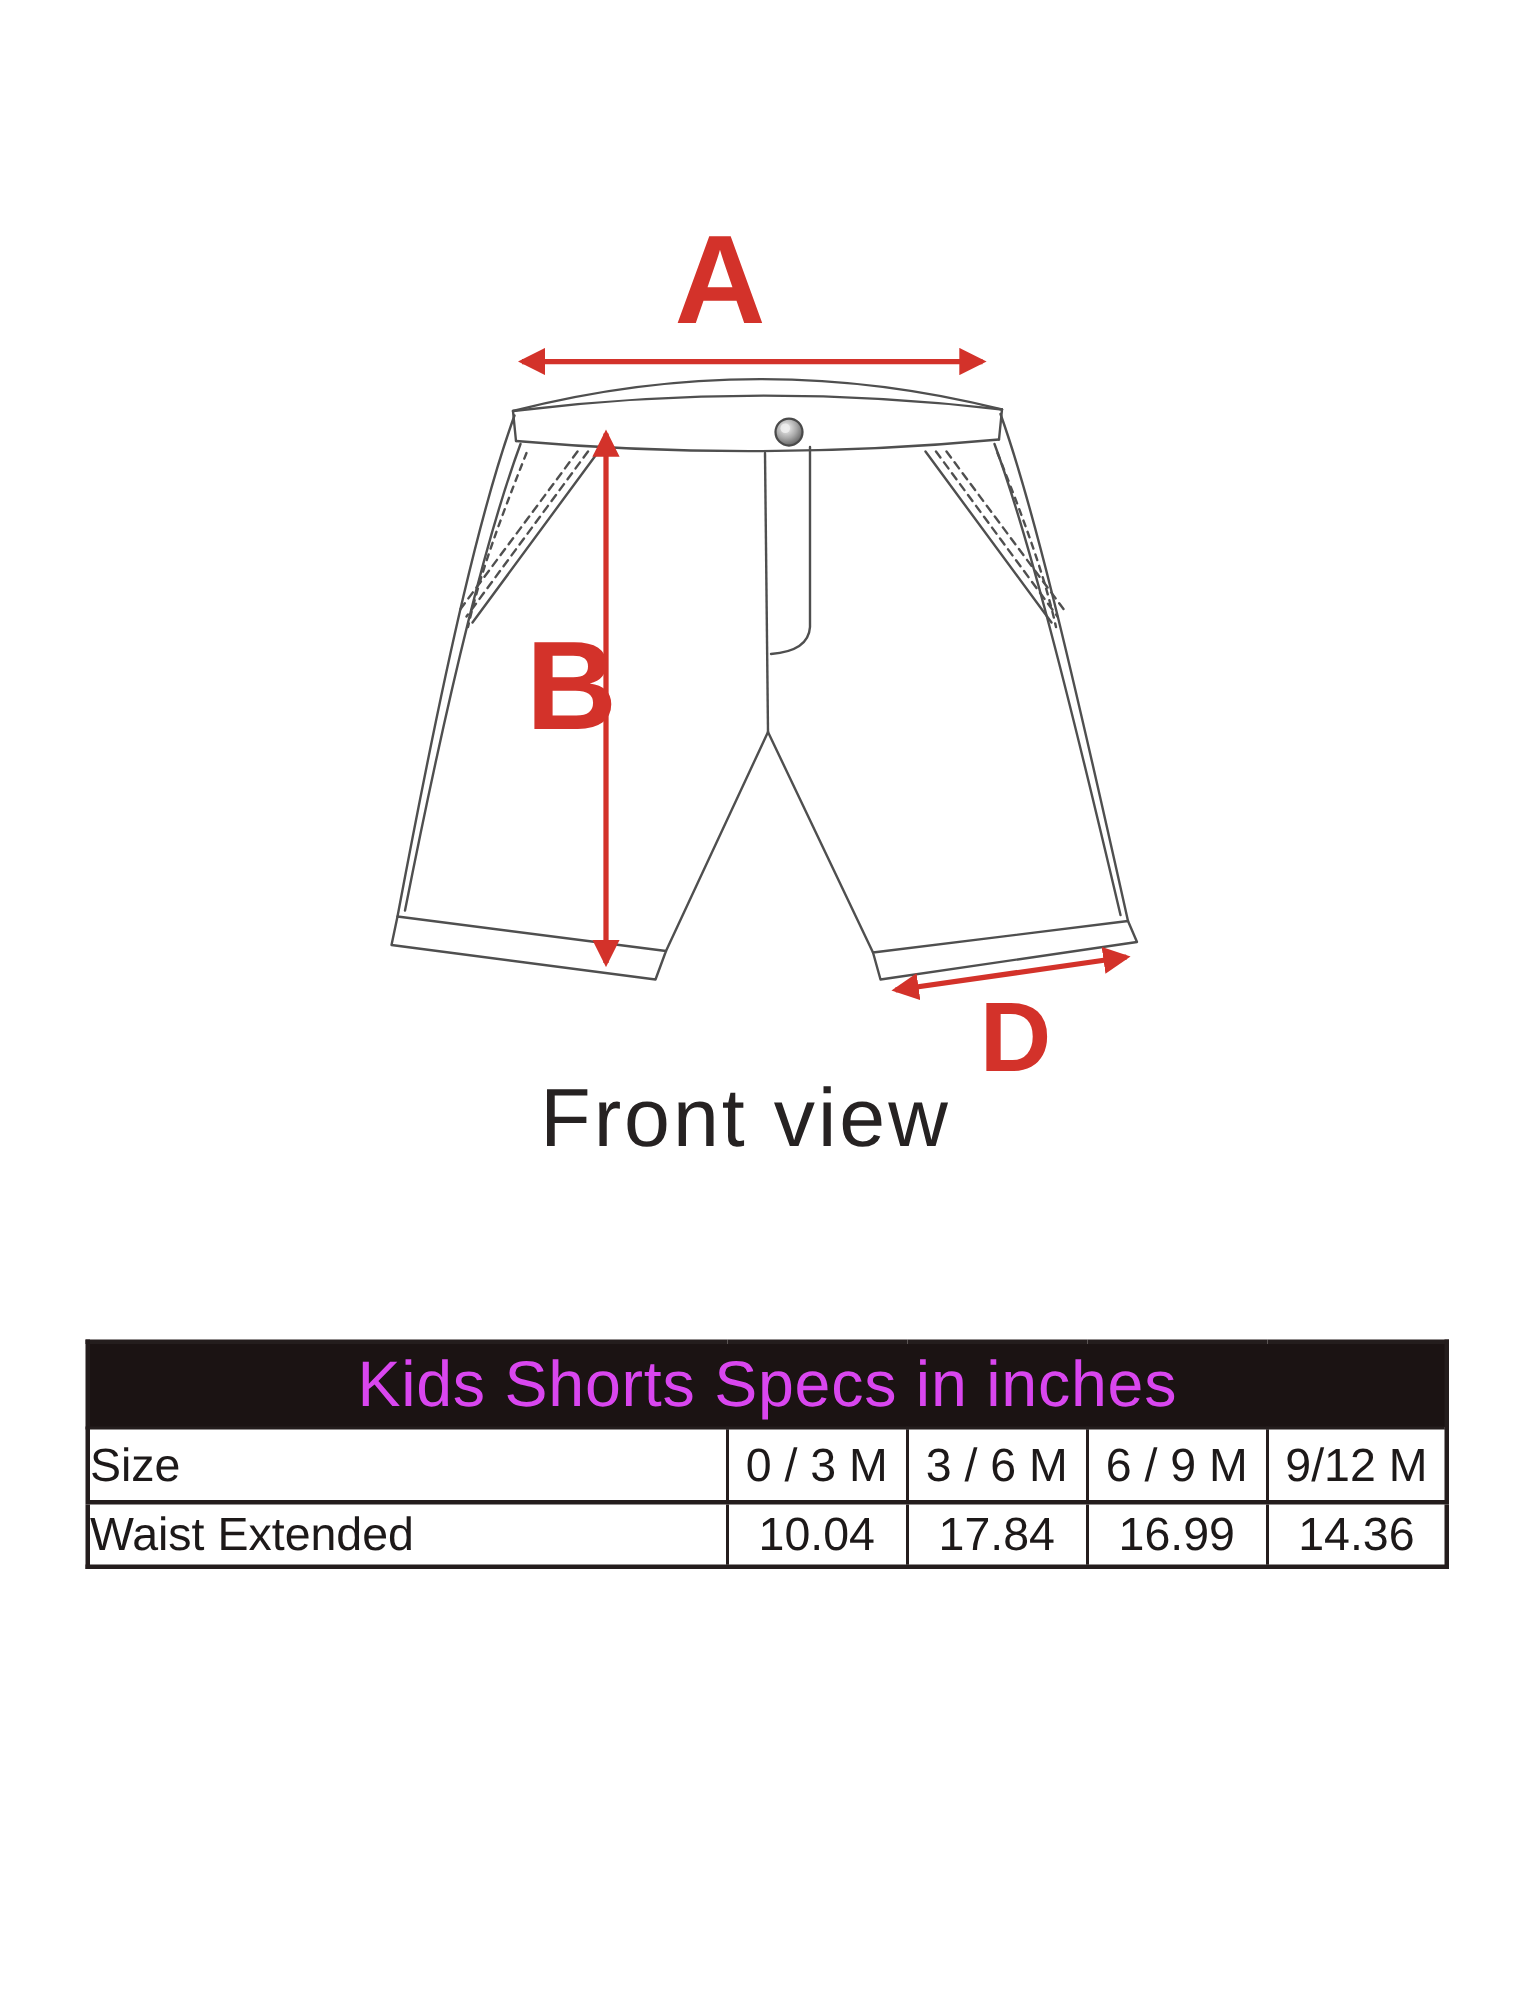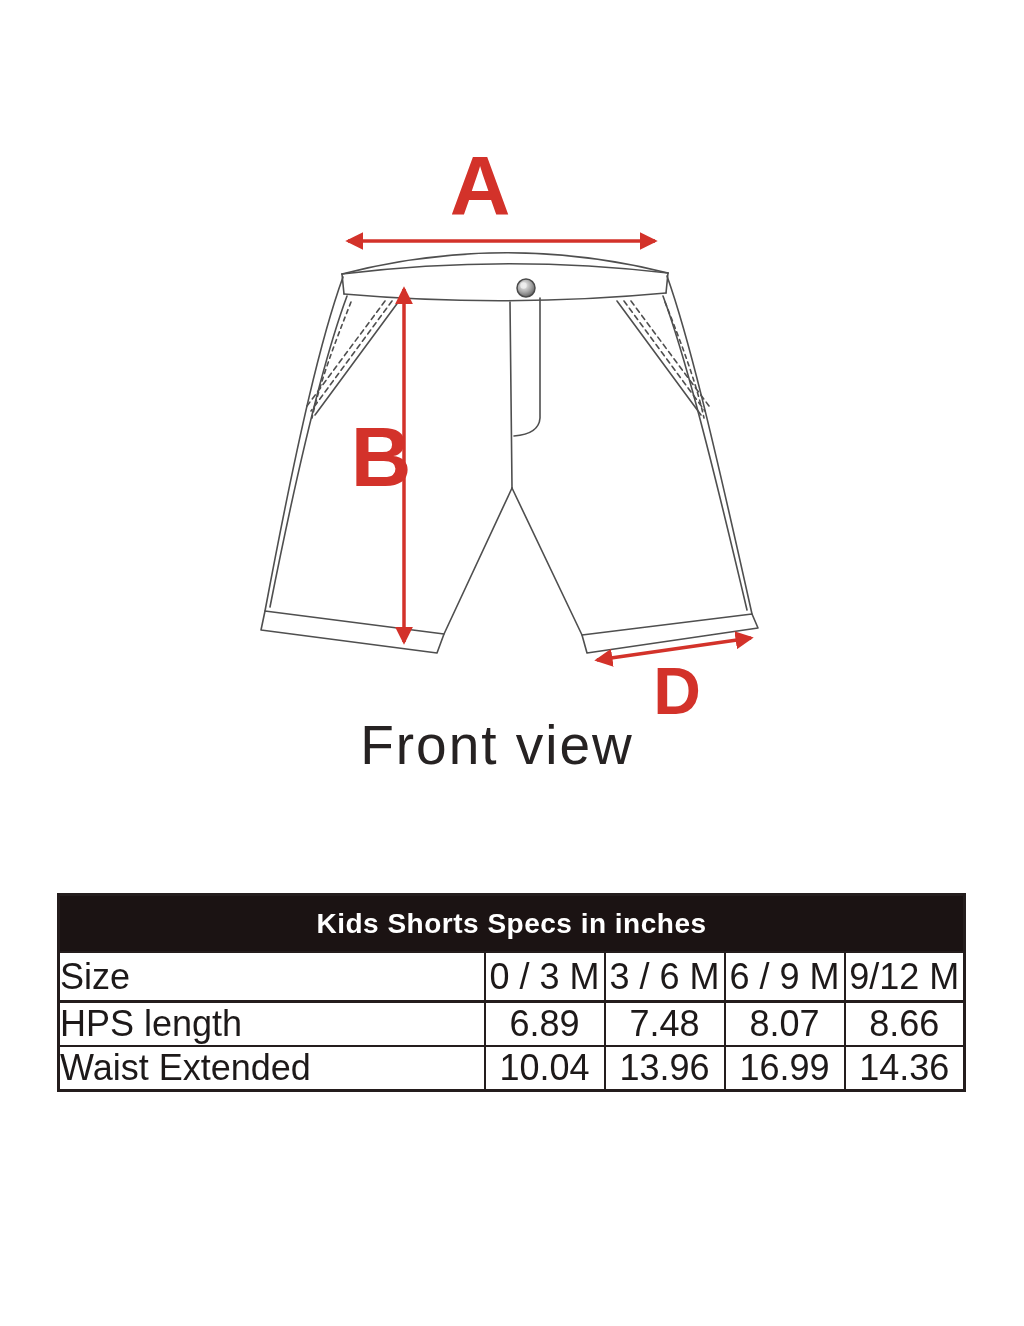--- a/index.html
+++ b/index.html
@@ -41,37 +41,36 @@
   table.specs col.c-size  { width: 120px; }
   table.specs td {
     border: 2px solid #241d1d;
     padding: 0;
     vertical-align: middle;
     white-space: nowrap;
     overflow: hidden;
   }
   td.title-cell {
     background: #1b1313;
-    color: #ffffff;
+    color: #d946ef;
     text-align: center;
-    font-size: 28px;
+    font-size: 43px;
     height: 55px;
     letter-spacing: 0.5px;
-    font-weight: bold;
   }
   tr.size-row td { height: 47px; border-bottom-width: 3px; }
   tr.data-row td { height: 40px; }
   td.lbl {
     text-align: left;
     padding-left: 45px;
-    font-size: 36px;
+    font-size: 31px;
   }
   td.val {
     text-align: center;
-    font-size: 36px;
+    font-size: 31px;
   }
 </style>
 </head>
 <body>
 
 <div class="figure-wrap">
   <svg width="1024" height="880" viewBox="0 0 1024 880" xmlns="http://www.w3.org/2000/svg">
     <defs>
       <marker id="ah" viewBox="0 0 10 10" refX="8.5" refY="5" markerWidth="5.2" markerHeight="5.2" orient="auto-start-reverse">
         <path d="M0,0 L10,5 L0,10 z" fill="#d3322a"></path>
@@ -149,28 +148,21 @@
         <td colspan="5" class="title-cell">Kids Shorts Specs in inches</td>
       </tr>
       <tr class="size-row">
         <td class="lbl">Size</td>
         <td class="val">0 / 3 M</td>
         <td class="val">3 / 6 M</td>
         <td class="val">6 / 9 M</td>
         <td class="val">9/12 M</td>
       </tr>
       <tr class="data-row">
-        <td class="lbl">HPS length</td>
-        <td class="val">6.89</td>
-        <td class="val">7.48</td>
-        <td class="val">8.07</td>
-        <td class="val">8.66</td>
-      </tr>
-      <tr class="data-row">
         <td class="lbl">Waist Extended</td>
         <td class="val">10.04</td>
-        <td class="val">13.96</td>
+        <td class="val">17.84</td>
         <td class="val">16.99</td>
         <td class="val">14.36</td>
       </tr>
     </tbody>
   </table>
 </div>
 
 </body></html>

